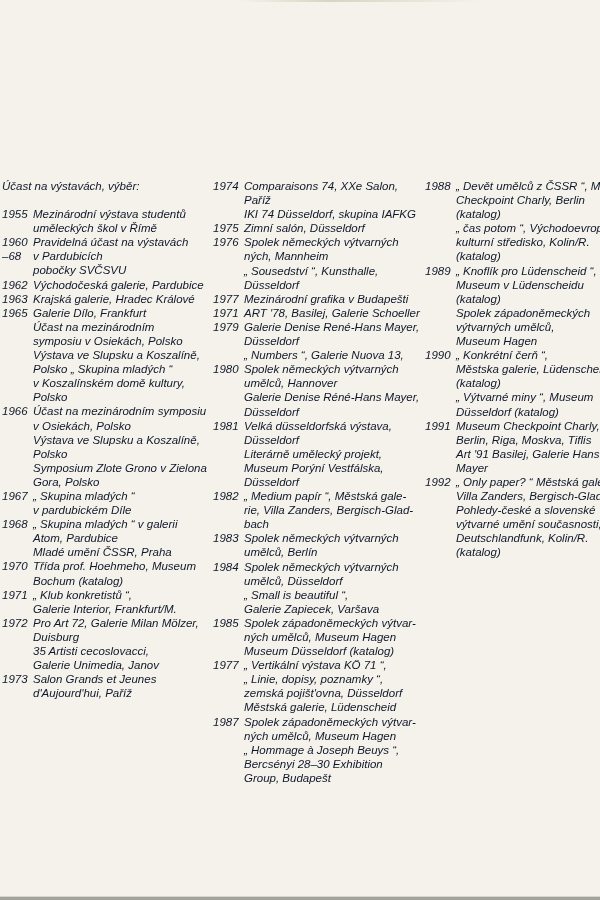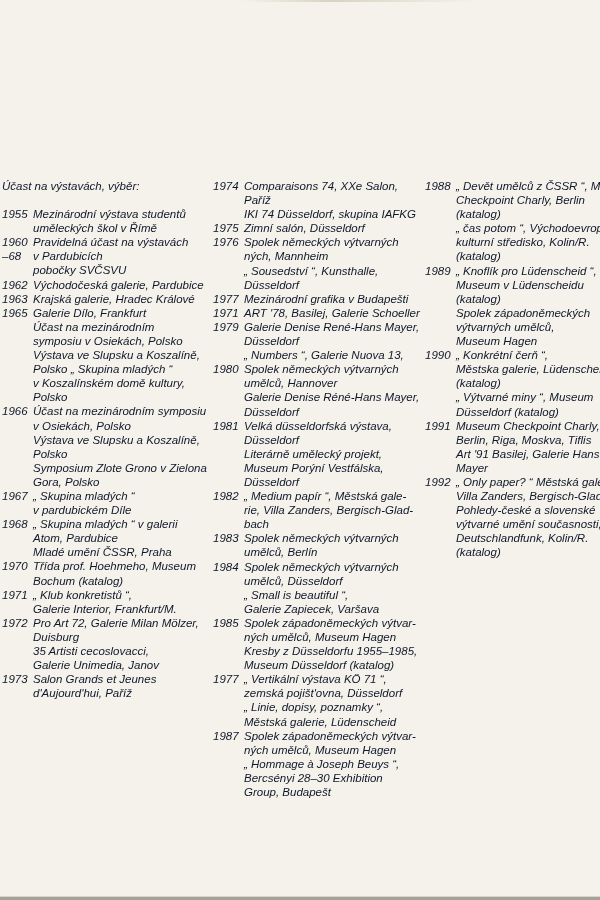--- a/index.html
+++ b/index.html
@@ -280,32 +280,31 @@
             <div class="line">Galerie Zapiecek, Varšava</div>
           </div>
         </div>
         <div class="entry">
           <div class="year">
             <div class="yline">1985</div>
           </div>
           <div class="text">
             <div class="line">Spolek západoněmeckých výtvar-</div>
             <div class="line">ných umělců, Museum Hagen</div>
-            <div class="line">Kresby z Düsseldorfu 1955–1985,</div>
             <div class="line">Museum Düsseldorf (katalog)</div>
           </div>
         </div>
         <div class="entry">
           <div class="year">
             <div class="yline">1977</div>
           </div>
           <div class="text">
             <div class="line">„ Vertikální výstava KÖ 71 “,</div>
+            <div class="line">„ Linie, dopisy, poznamky “,</div>
             <div class="line">zemská pojišt'ovna, Düsseldorf</div>
-            <div class="line">„ Linie, dopisy, poznamky “,</div>
             <div class="line">Městská galerie, Lüdenscheid</div>
           </div>
         </div>
         <div class="entry">
           <div class="year">
             <div class="yline">1987</div>
           </div>
           <div class="text">
             <div class="line">Spolek západoněmeckých výtvar-</div>
             <div class="line">ných umělců, Museum Hagen</div>

